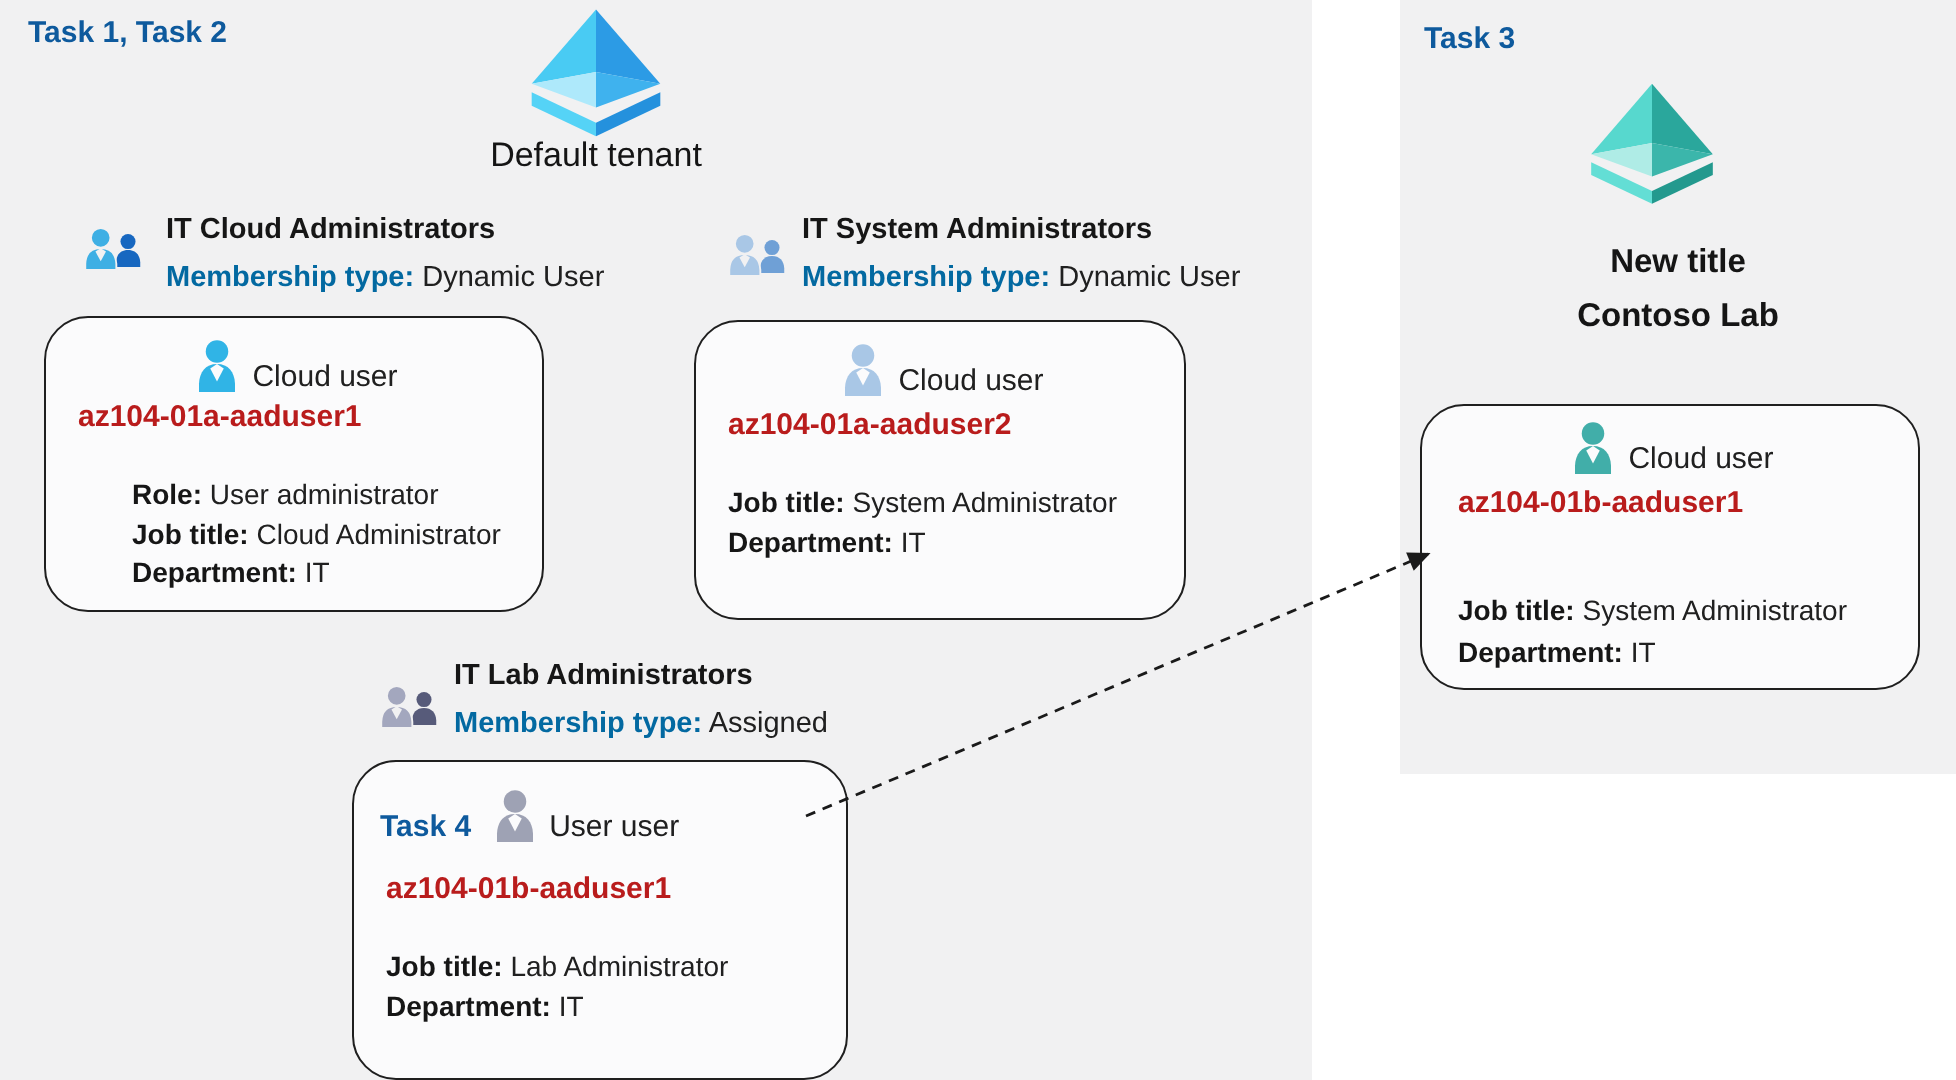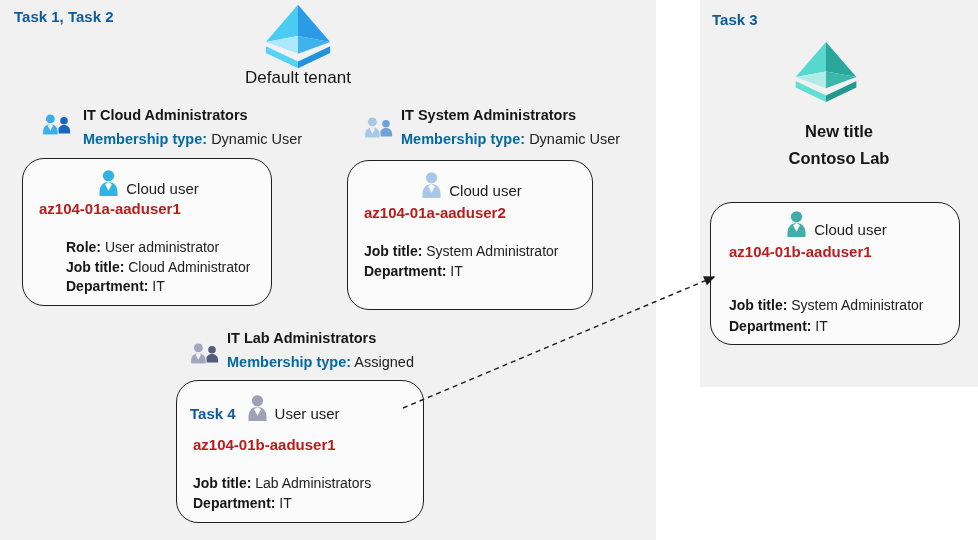--- a/index.html
+++ b/index.html
@@ -158,33 +158,33 @@
       </svg>
       <span>Cloud user</span>
     </div>
     <div class="username" style="left:16px; top:43px;">az104-01a-aaduser2</div>
     <div class="card-lines" style="left:16px; top:81px;">
       <div><b>Job title:</b> <span>System Administrator</span></div>
       <div><b>Department:</b> <span>IT</span></div>
     </div>
   </div>
 
-  <div class="card" style="left:176px; top:380px; width:248px; height:143px;">
+  <div class="card" style="left:176px; top:380px; width:248px; height:160px;">
     <div class="card-header left-align" style="top:12px;">
       <span class="card-task">Task 4</span>
       <svg width="27" height="29" viewBox="0 0 24 24">
         <circle cx="12" cy="6" r="5" class="p-gray"></circle>
         <path d="M12 11.5 C7 11.5 4.2 15 4 20.3 L4 24 L20 24 L20 20.3 C19.8 15 17 11.5 12 11.5 Z" class="p-gray"></path>
         <polygon points="12,11.5 15,13.5 12,19.3 9,13.5" class="notch-card"></polygon>
       </svg>
       <span>User user</span>
     </div>
     <div class="username" style="left:16px; top:55px;">az104-01b-aaduser1</div>
     <div class="card-lines" style="left:16px; top:93px;">
-      <div><b>Job title:</b> <span>Lab Administrators</span></div>
+      <div><b>Job title:</b> <span>Lab Administrator</span></div>
       <div><b>Department:</b> <span>IT</span></div>
     </div>
   </div>
 
   <div class="card" style="left:710px; top:202px; width:250px; height:143px;">
     <div class="card-header" style="top:6px;">
       <svg width="27" height="29" viewBox="0 0 24 24">
         <circle cx="12" cy="6" r="5" class="p-teal"></circle>
         <path d="M12 11.5 C7 11.5 4.2 15 4 20.3 L4 24 L20 24 L20 20.3 C19.8 15 17 11.5 12 11.5 Z" class="p-teal"></path>
         <polygon points="12,11.5 15,13.5 12,19.3 9,13.5" class="notch-card"></polygon>

